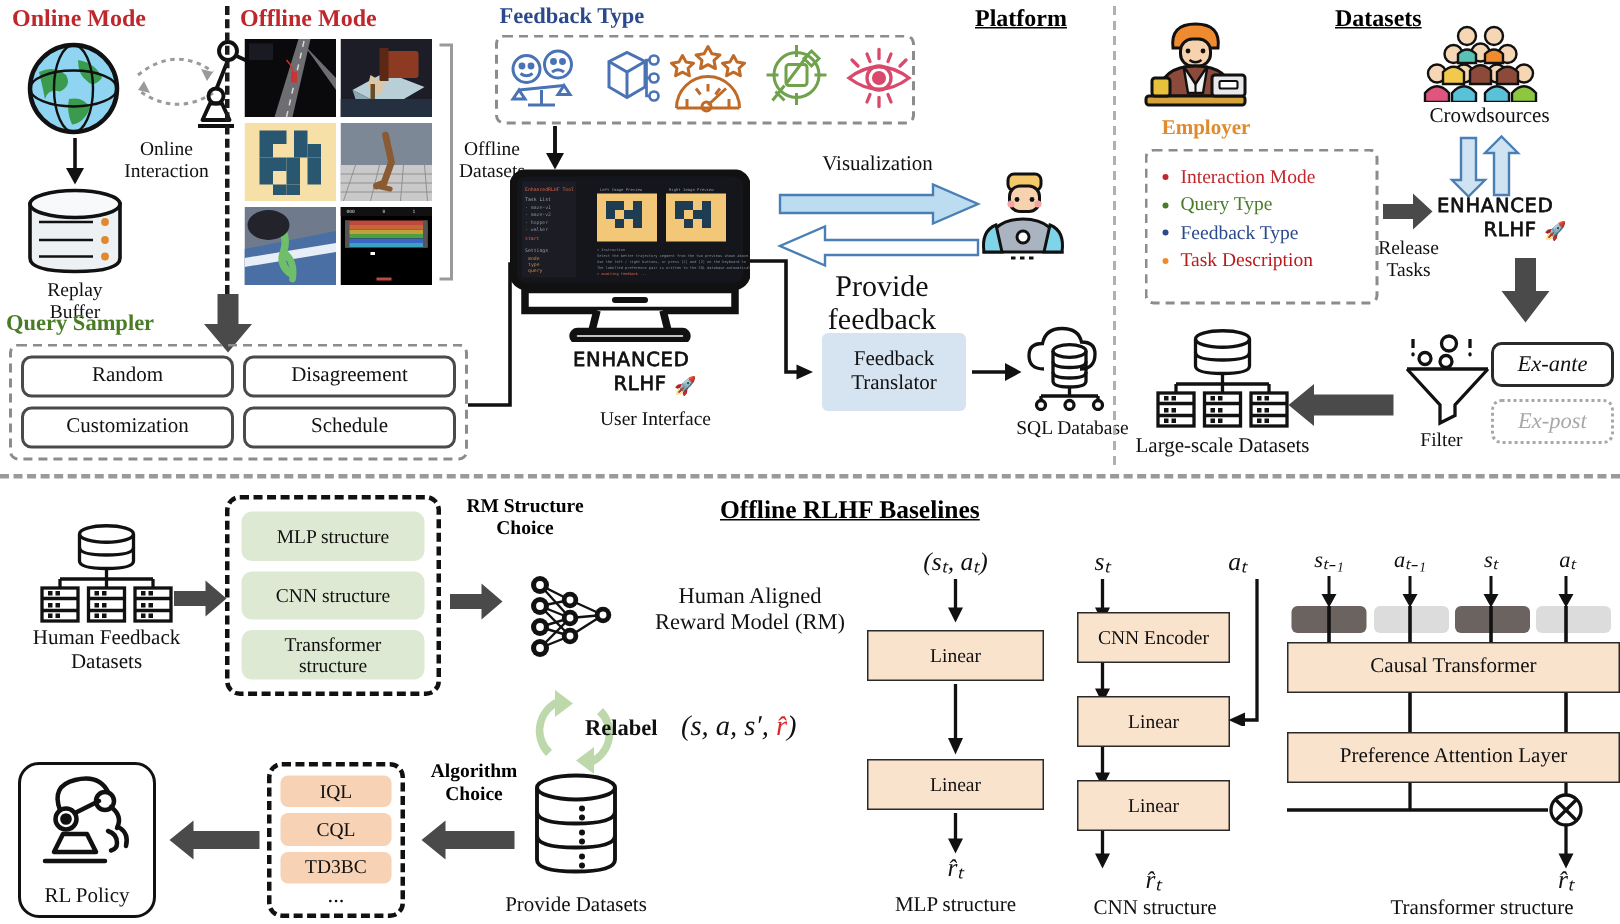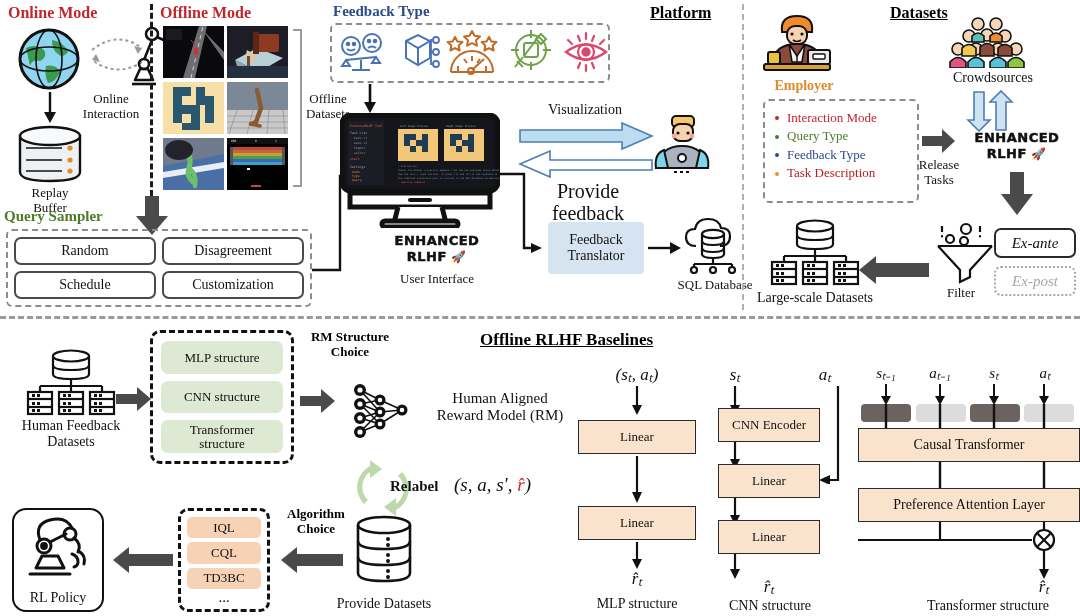--- a/index.html
+++ b/index.html
@@ -73,25 +73,25 @@
     text-align:center; font-size: 13px; line-height:1.12;
   }
   .lbl { font-size: 13px; text-align:center; line-height:1.12; }
 
   
   .arw { fill: #4a4a4a; }
 
   
   .logo {
     font-family: "DejaVu Sans", sans-serif;
-    font-weight: bold;
+    font-weight: normal;
     color: #111;
     -webkit-text-stroke: 0.5px #111;
     letter-spacing: .5px;
-    text-align:center;
+    text-align:left;
   }
 
   
   .blist { list-style:none; }
   .blist li { display:flex; align-items:center; gap:8px; font-size:13px; line-height:1.42; }
   .dot { width:4px; height:4px; border-radius:50%; display:inline-block; flex:0 0 auto;}
 
   .thumb { position:absolute; border:0; }
   .ital { font-style: italic; }
 </style>
@@ -259,22 +259,22 @@
 
 <svg class="abs" style="left:135px; top:196px;" width="34" height="40" viewBox="0 0 34 40">
   <polygon points="10,0 24,0 24,20 33,20 17,39 1,20 10,20" class="arw"></polygon>
 </svg>
 
 <div class="abs hdr-green" style="left:4px; top:208px;">Query Sampler</div>
 <div class="abs dashbox" style="left:6px; top:229px; width:306px; height:78px;">
   <div style="display:grid; grid-template-columns:1fr 1fr; gap:6px; padding:6px; height:100%;">
     <div class="rbox">Random</div>
     <div class="rbox">Disagreement</div>
+    <div class="rbox">Customization</div>
     <div class="rbox">Schedule</div>
-    <div class="rbox">Customization</div>
   </div>
 </div>
 
 <svg class="abs" style="left:310px; top:166px;" width="44" height="110">
   <path d="M2 104 L30 104 L30 10 L38 10" fill="none" stroke="#111" stroke-width="2.4"></path>
   <polygon points="44,10 33,5 33,15" fill="#111"></polygon>
 </svg>
 
 <div class="abs hdr-blue" style="left:333px; top:3px;">Feedback Type</div>
 <div class="abs dashbox" style="left:330px; top:23px; width:280px; height:60px;"></div>

